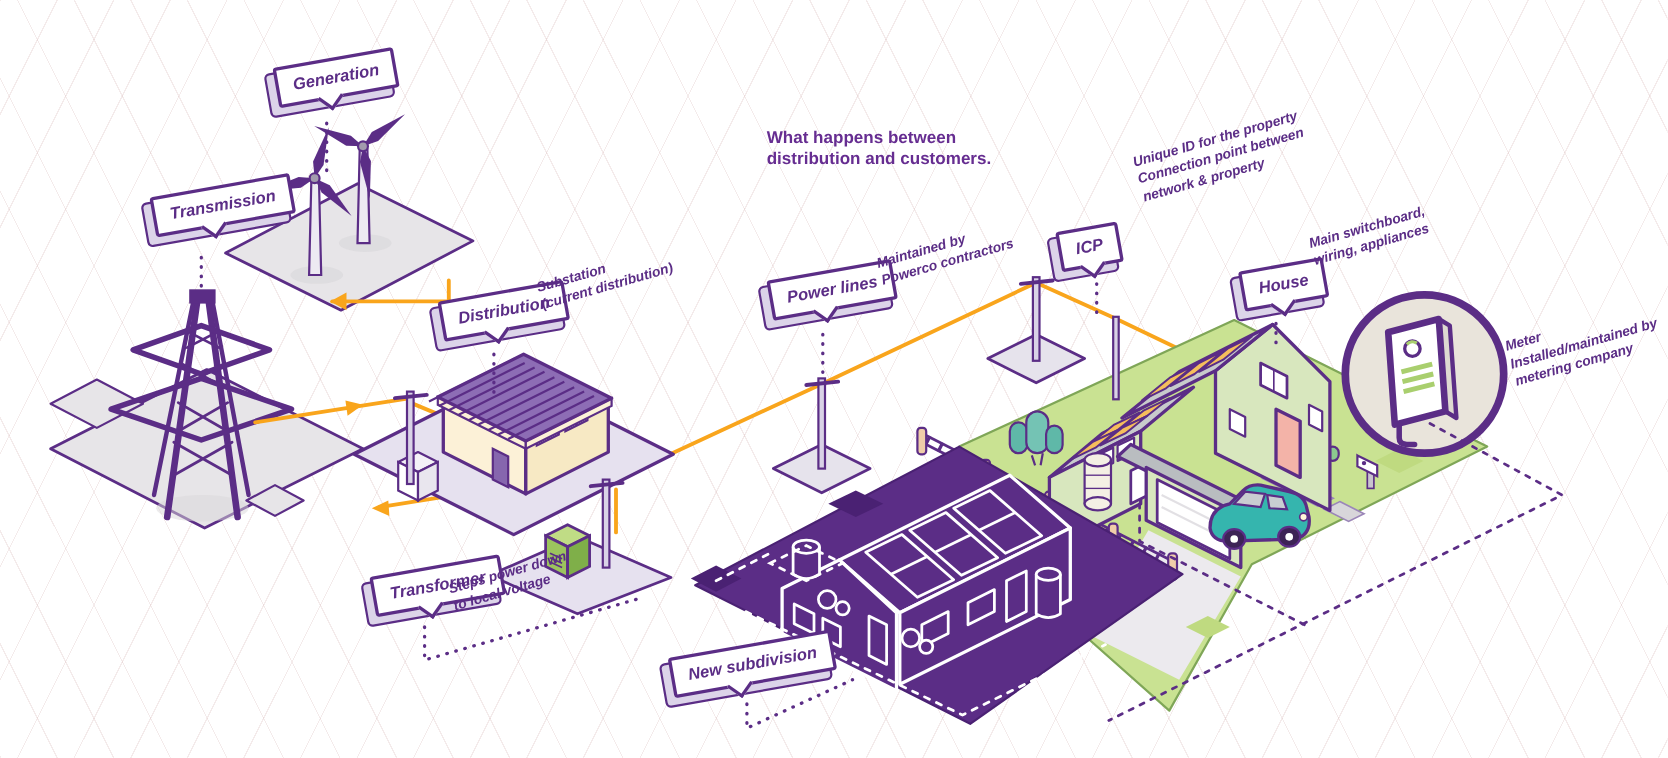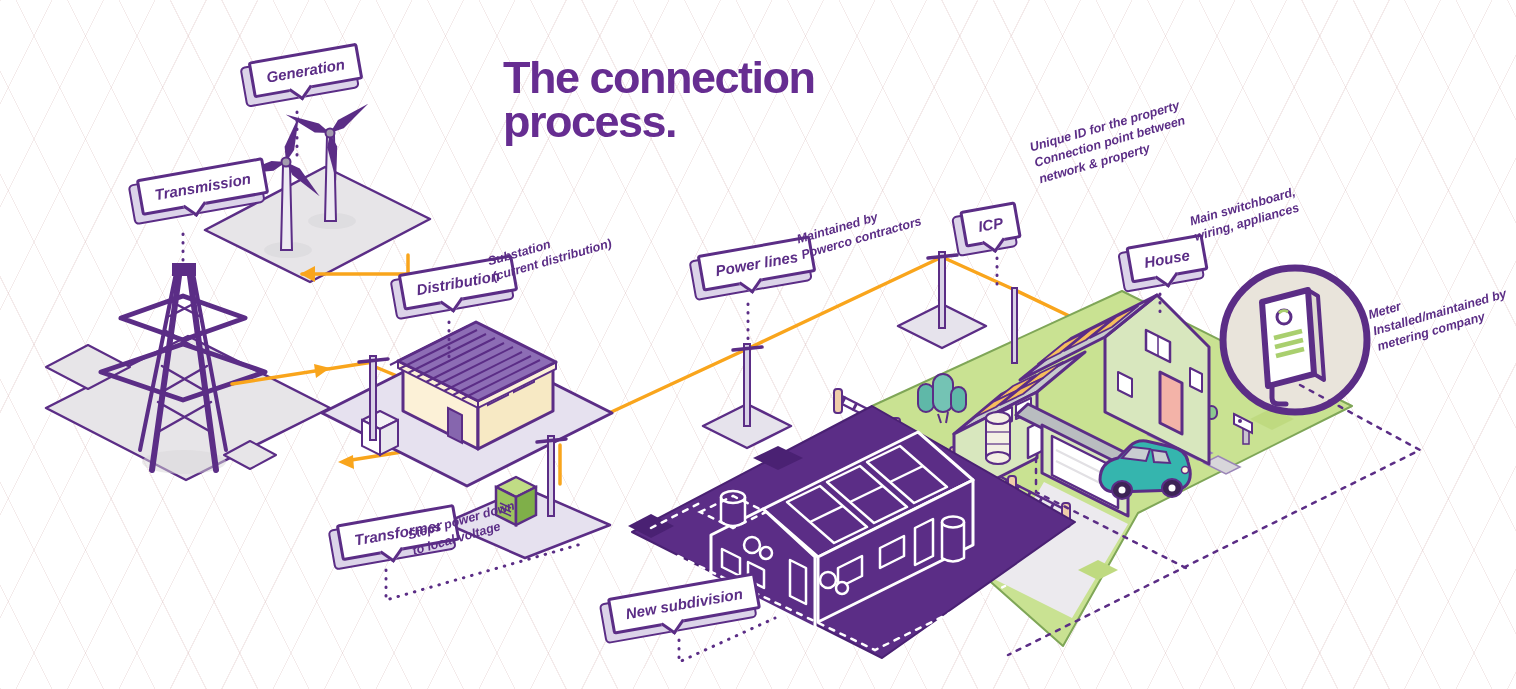--- a/index.html
+++ b/index.html
@@ -345,22 +345,21 @@
     <path d="M997,258 L997,288"></path>
     <path d="M1160,294 L1160,318"></path>
     <path d="M679,640 L679,662 L775,618"></path>
   </g>
   <g stroke="#5B2D86" stroke-width="2.5" fill="none" stroke-linecap="round" stroke-dasharray="4 7">
     <path d="M1300,385 L1420,450 L1008,655"></path>
     <path d="M1036,458 L1036,492 L1186,568"></path>
   </g>
 </svg>
 
-<div class="title">The connection
-process.</div>
+<div class="subtitle">What happens between distribution and customers.</div>
 
 <div class="bubble" style="left:250px;top:52px;">
   <span>Generation</span>
   <i class="tail"></i>
 </div>
 <div class="bubble" style="left:138px;top:168px;">
   <span>Transmission</span>
   <i class="tail"></i>
 </div>
 <div class="bubble" style="left:400px;top:264px;">

